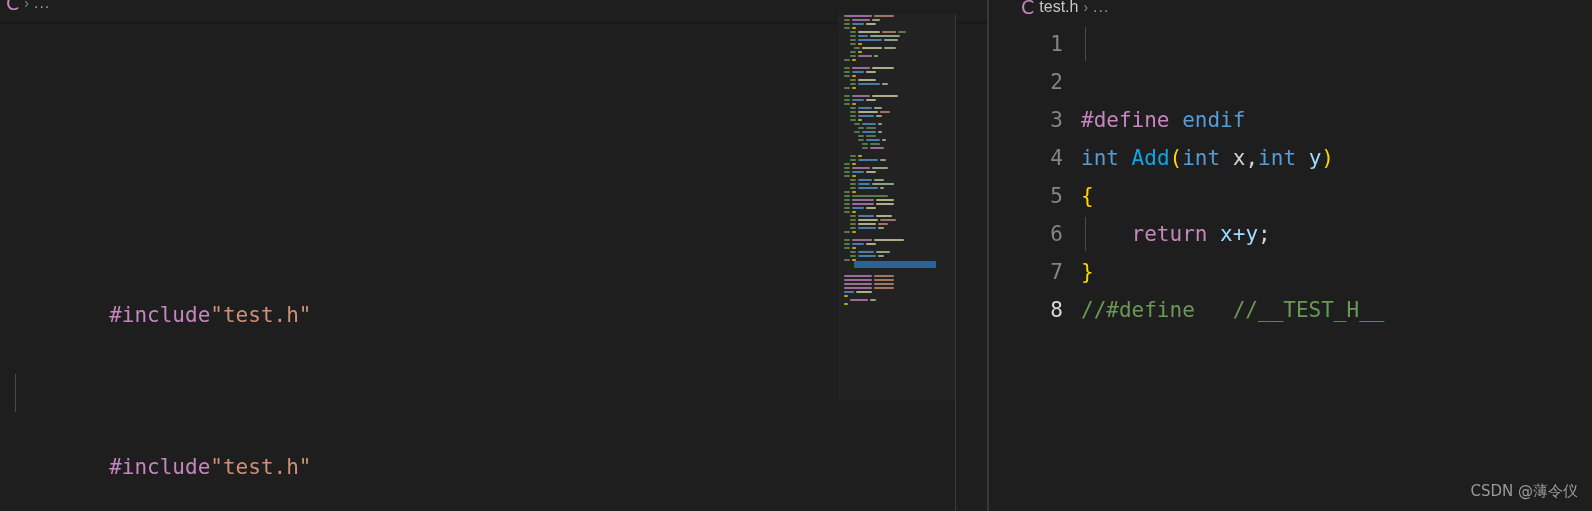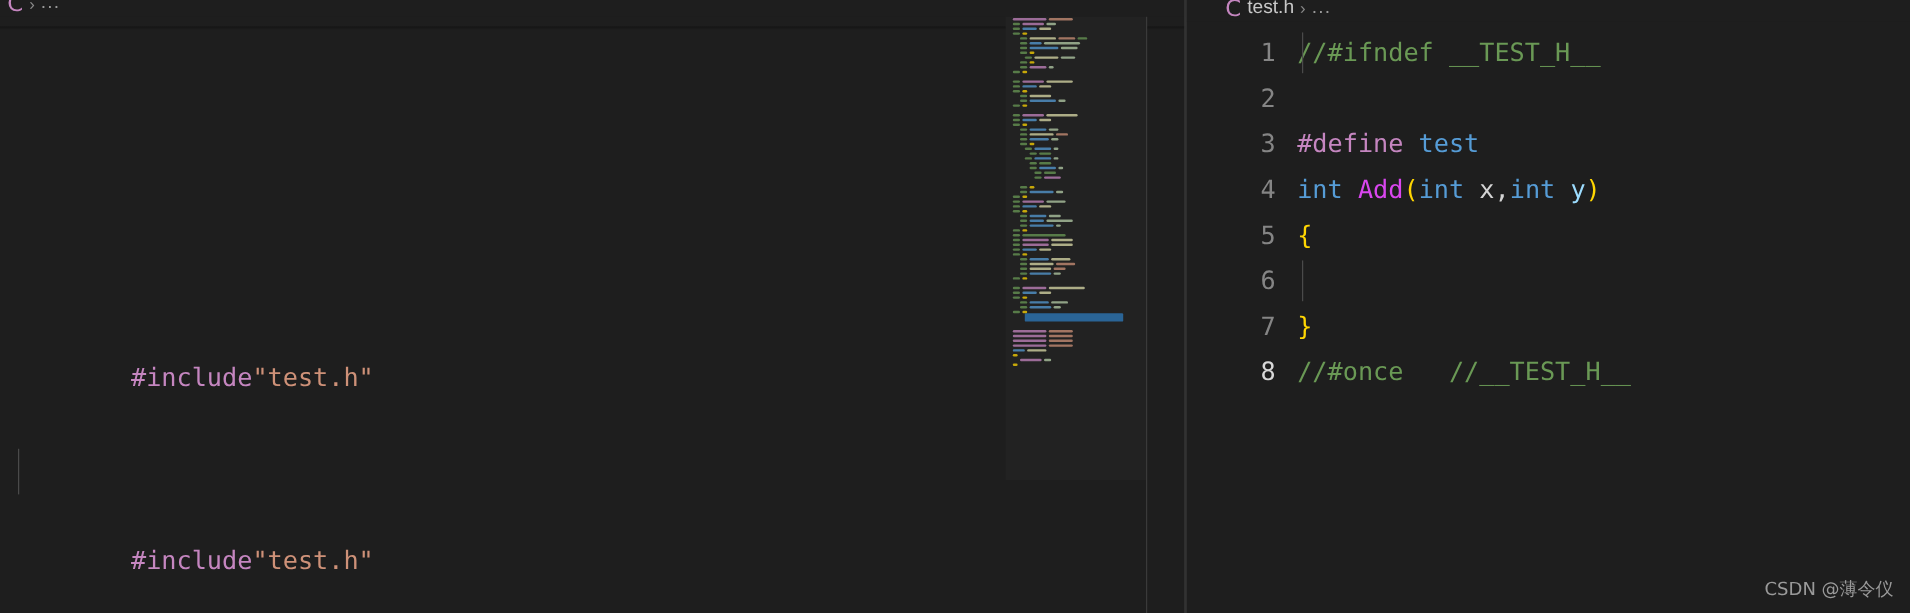--- a/index.html
+++ b/index.html
@@ -94,21 +94,21 @@
     position: absolute;
     width: 1px;
     background: #4a4a4a;
   }
 
   
   .t-comment  { color: #6A9955; }
   .t-pre      { color: #C586C0; }
   .t-string   { color: #CE9178; }
   .t-type     { color: #569CD6; }
-  .t-func     { color: #d946ef; }
+  .t-func     { color: #0ea5e9; }
   .t-paren    { color: #FFD602; }
   .t-brace    { color: #FFD602; }
   .t-plain    { color: #d4d4d4; }
   .t-var      { color: #9CDCFE; }
   .t-kw       { color: #C586C0; }
 
   
   .minimap {
     position: absolute;
     top: 0;
@@ -598,54 +598,54 @@
       <span class="bc-c-icon">C</span>
       <span class="bc-text">test.h</span>
       <span class="bc-sep">›</span>
       <span class="bc-dots">...</span>
     </div>
 
     <div class="right-rows">
 
       <div class="r-row">
         <span class="r-num">1</span>
-        <span class="r-code"><span class="t-comment">//#ifndef __TEST_H__</span></span>
       </div>
 
       <div class="r-row">
         <span class="r-num">2</span>
       </div>
 
       <div class="r-row">
         <span class="r-num">3</span>
-        <span class="r-code"><span class="t-pre">#define</span><span class="t-plain"> </span><span class="t-type">test</span></span>
+        <span class="r-code"><span class="t-pre">#define</span><span class="t-plain"> </span><span class="t-type">endif</span></span>
       </div>
 
       <div class="r-row">
         <span class="r-num">4</span>
         <span class="r-code"><span class="t-type">int</span><span class="t-plain"> </span><span class="t-func">Add</span><span class="t-paren">(</span><span class="t-type">int</span><span class="t-plain"> </span><span class="t-plain">x</span><span class="t-plain">,</span><span class="t-type">int</span><span class="t-plain"> </span><span class="t-var">y</span><span class="t-paren">)</span></span>
       </div>
 
       <div class="r-row">
         <span class="r-num">5</span>
         <span class="r-code"><span class="t-brace">{</span></span>
       </div>
 
       <div class="r-row">
         <span class="r-num">6</span>
+        <span class="r-code"><span class="t-plain">    </span><span class="t-kw">return</span><span class="t-plain"> </span><span class="t-var">x+y</span><span class="t-plain">;</span></span>
       </div>
 
       <div class="r-row">
         <span class="r-num">7</span>
         <span class="r-code"><span class="t-brace">}</span></span>
       </div>
 
       <div class="r-row current-line">
         <span class="r-num active">8</span>
-        <span class="r-code"><span class="t-comment">//#once   //__TEST_H__</span></span>
+        <span class="r-code"><span class="t-comment">//#define   //__TEST_H__</span></span>
       </div>
 
       <div class="r-guide" style="top:2px; height:34px;"></div>
       <div class="r-guide" style="top:192px; height:34px;"></div>
     </div>
 
   </div>
 
   <div class="watermark">CSDN @薄令仪</div>
 

